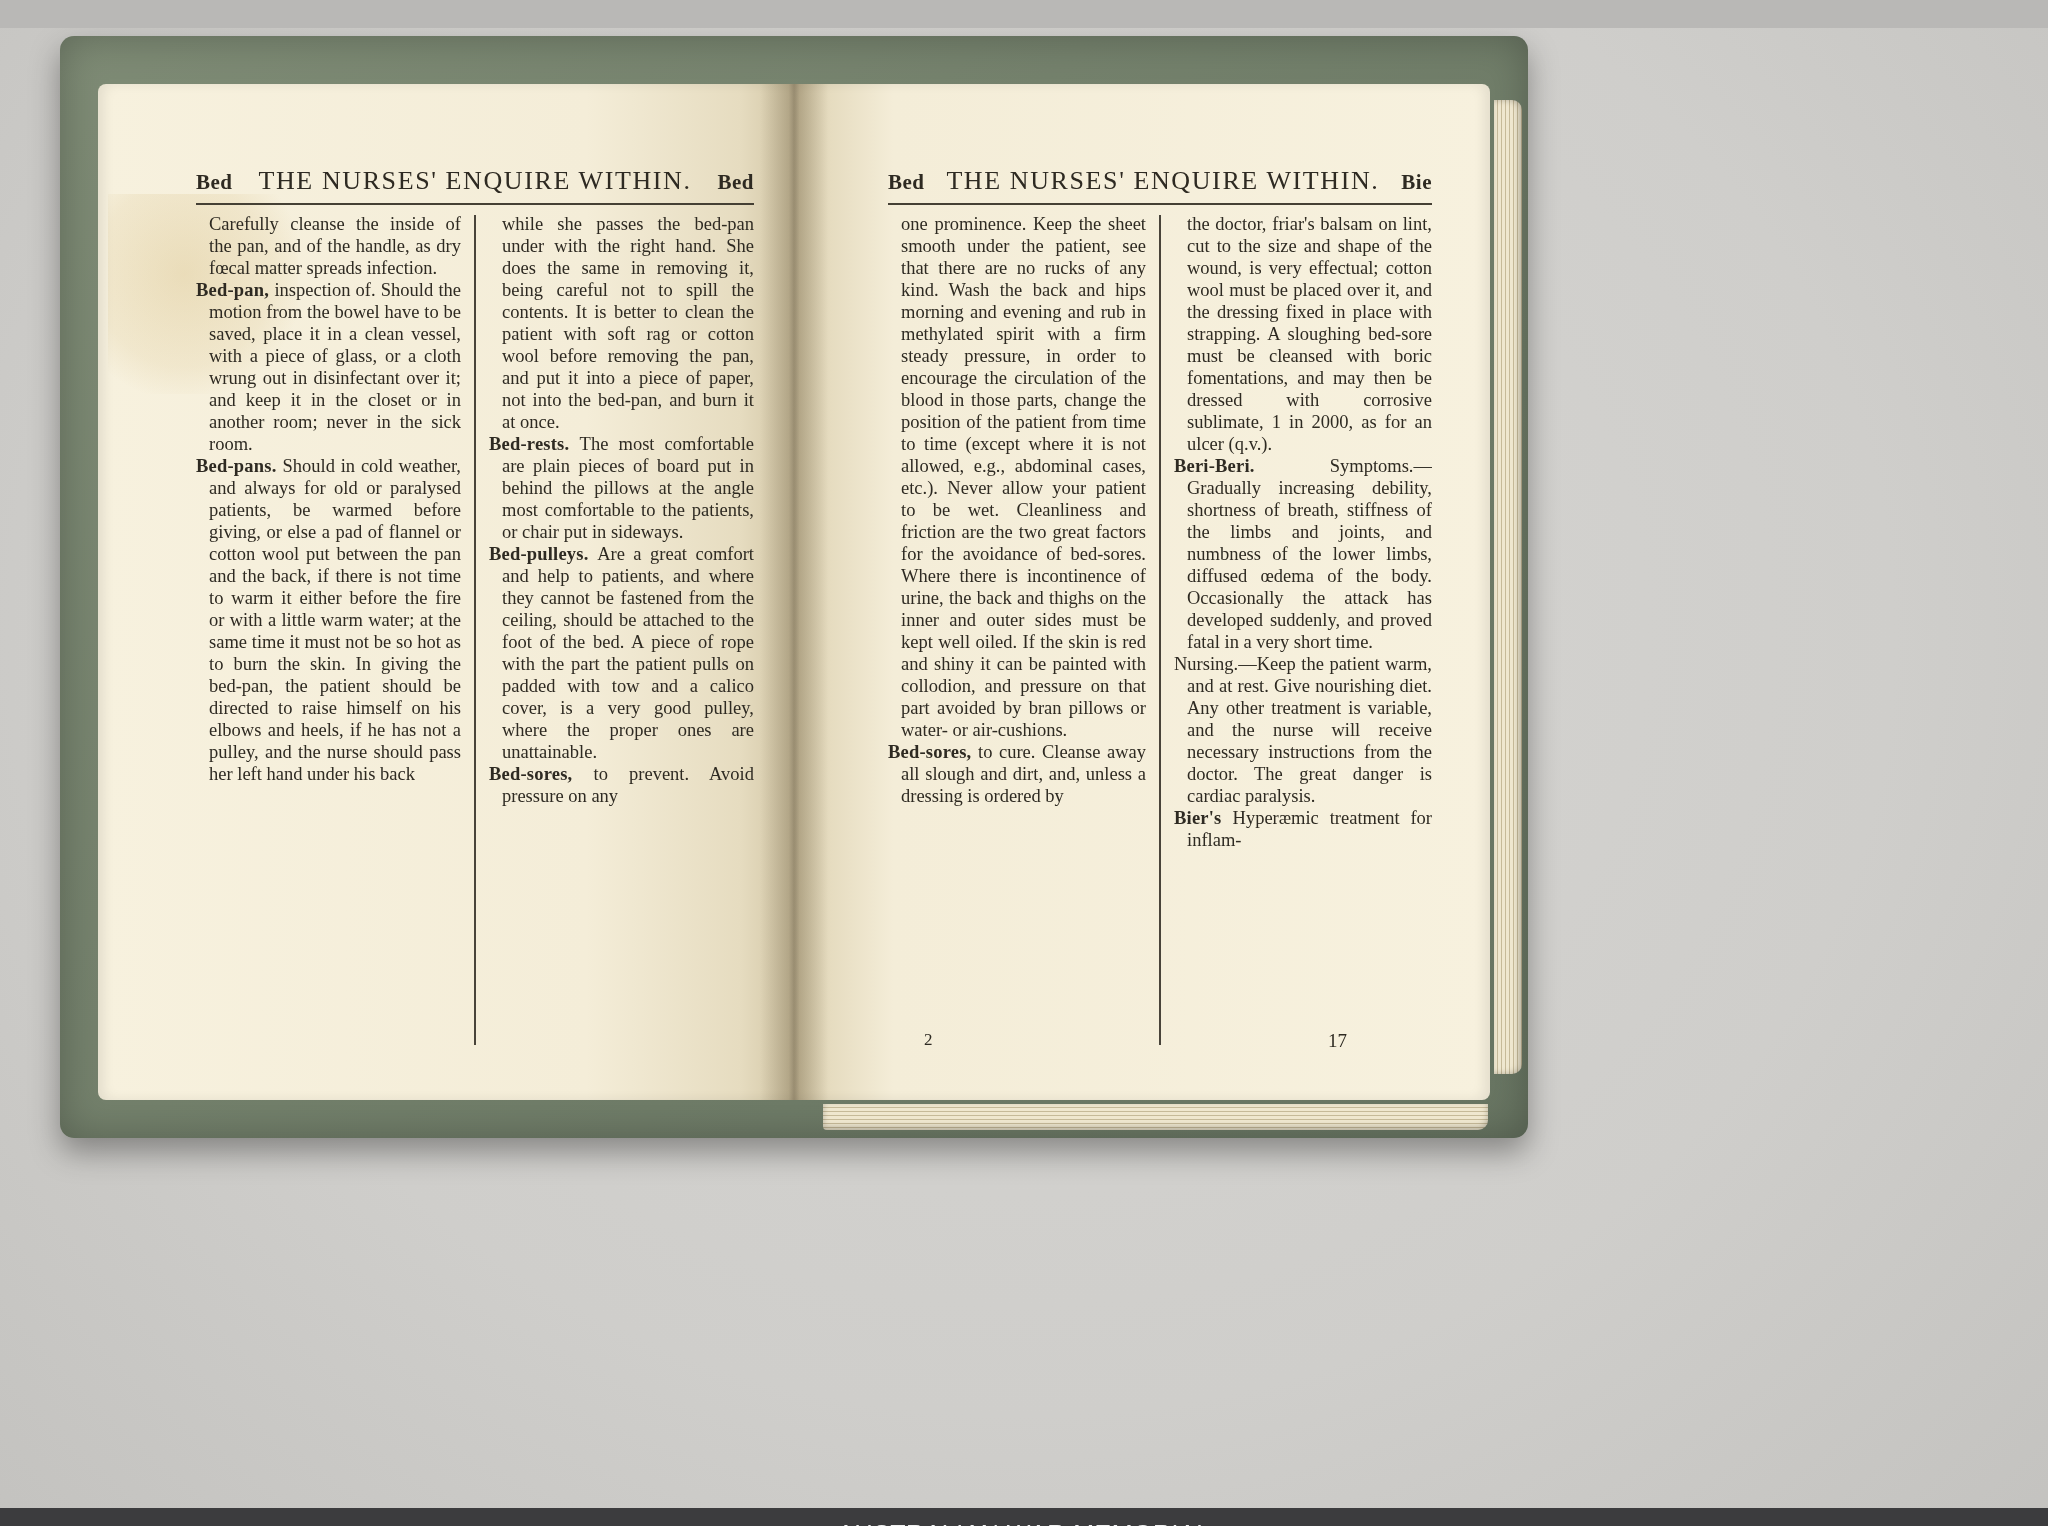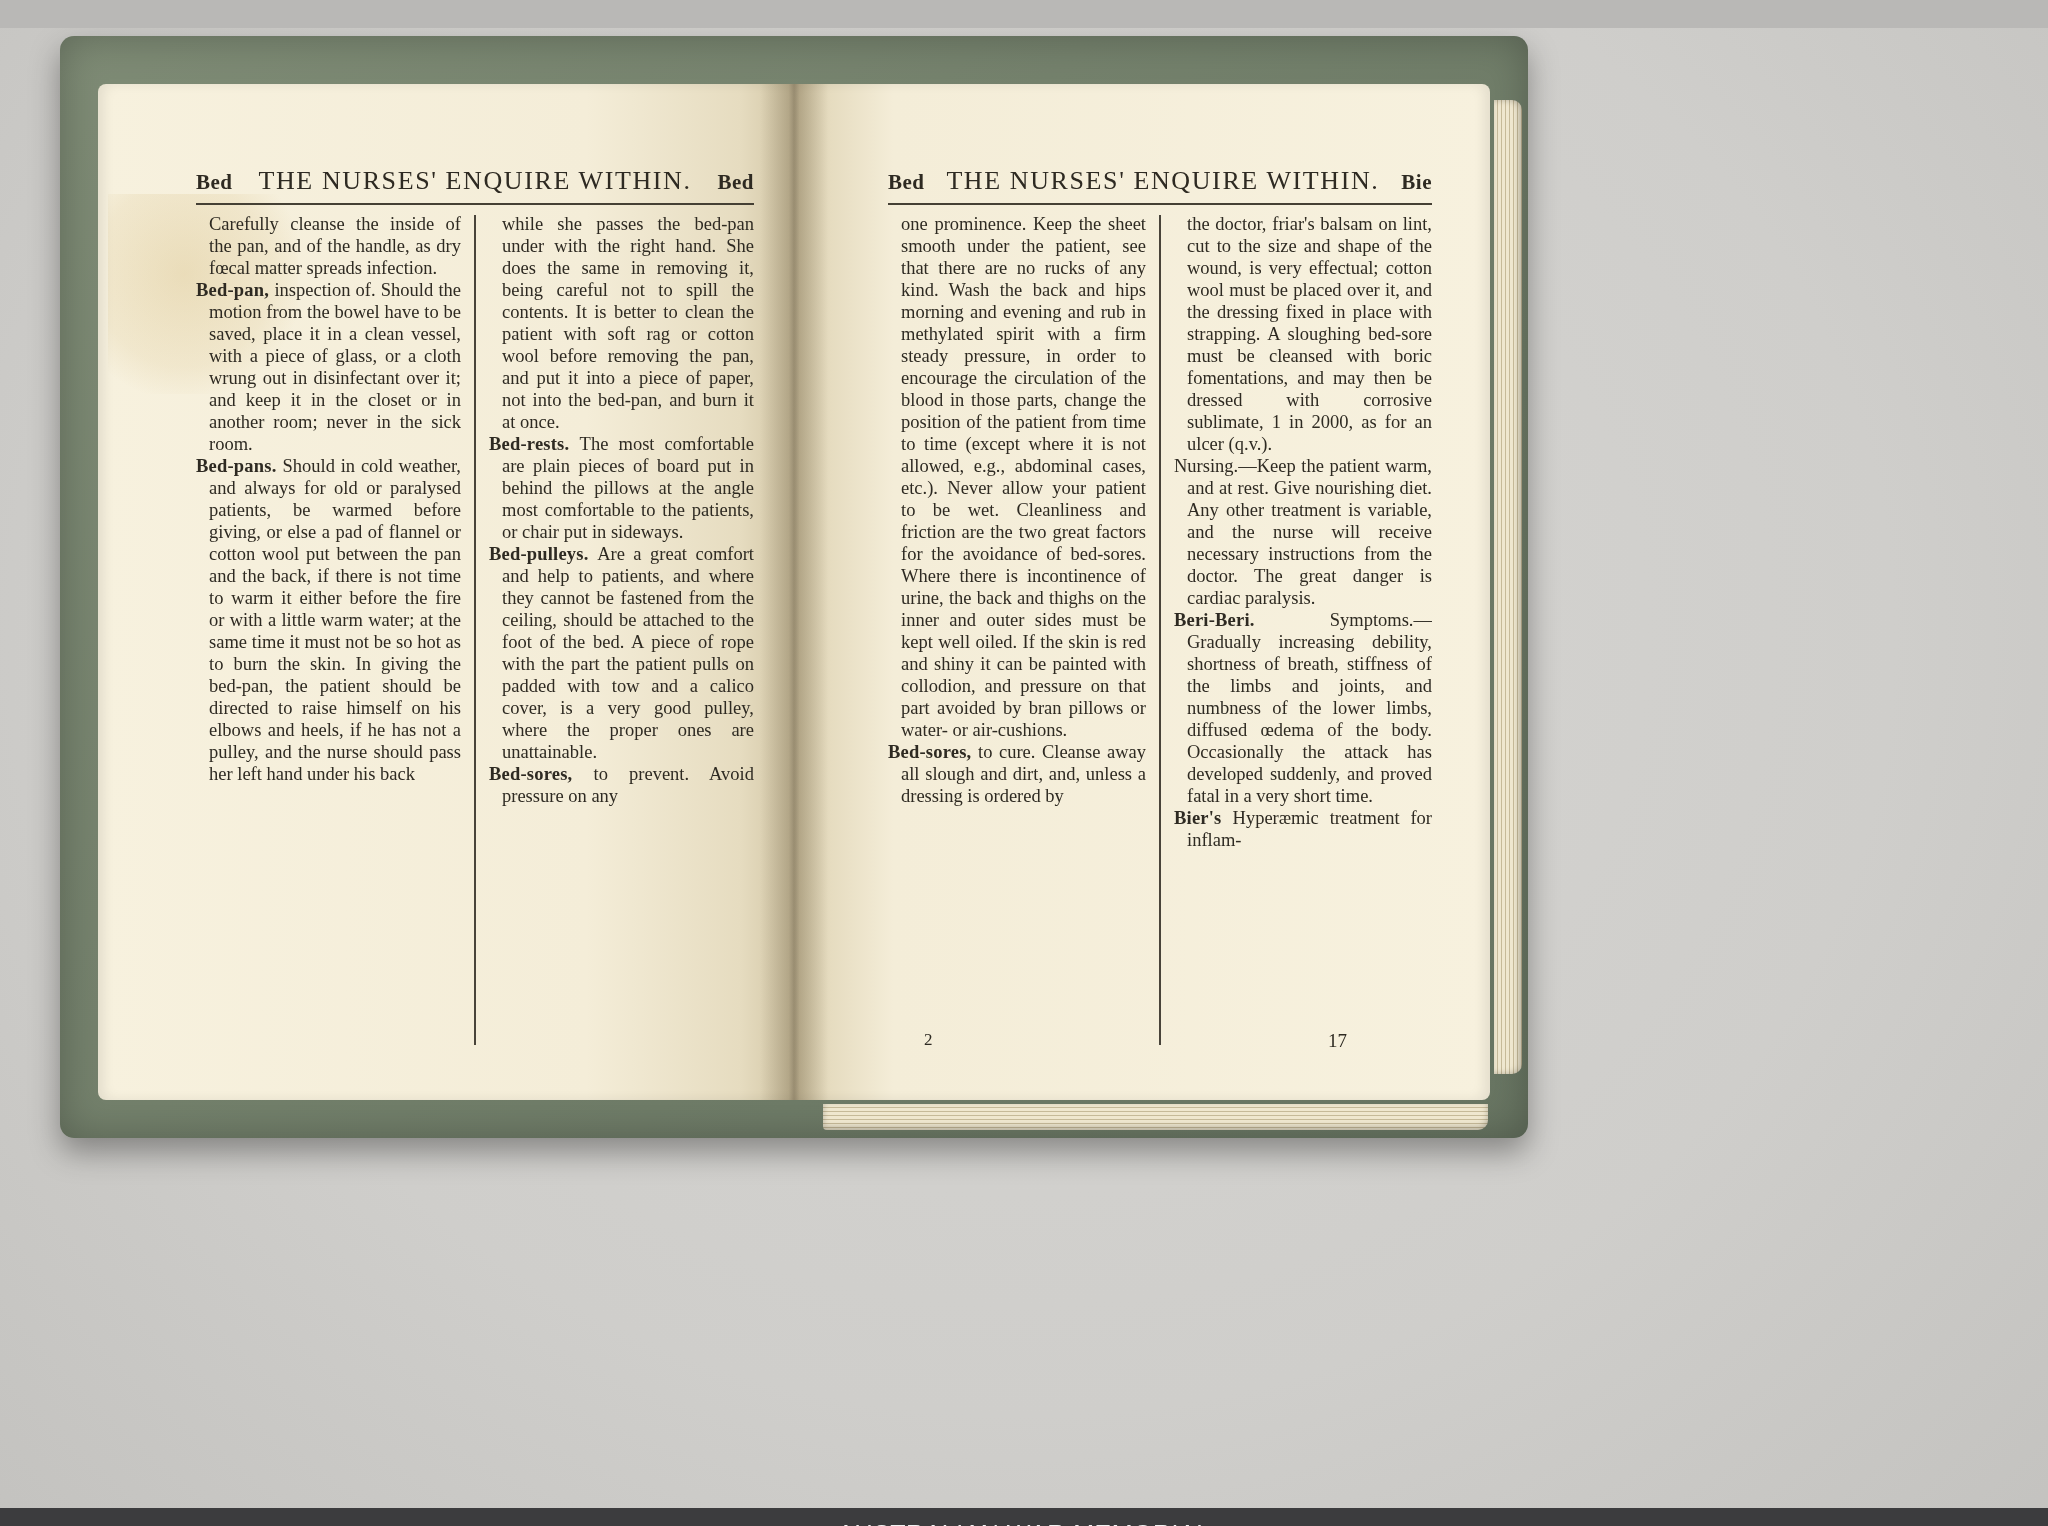--- a/index.html
+++ b/index.html
@@ -147,22 +147,22 @@
           <span class="hdr-word">Bie</span>
         </div>
         <div class="page-body">
           <div class="col">
               <p class="cont">one prominence. Keep the sheet smooth under the patient, see that there are no rucks of any kind. Wash the back and hips morning and evening and rub in methylated spirit with a firm steady pressure, in order to encourage the circulation of the blood in those parts, change the position of the patient from time to time (except where it is not allowed, e.g., abdominal cases, etc.). Never allow your patient to be wet. Cleanliness and friction are the two great factors for the avoidance of bed-sores. Where there is incontinence of urine, the back and thighs on the inner and outer sides must be kept well oiled. If the skin is red and shiny it can be painted with collodion, and pressure on that part avoided by bran pillows or water- or air-cushions.</p>
               <p class="entry"><b>Bed-sores, </b>to cure. Cleanse away all slough and dirt, and, unless a dressing is ordered by</p>
             </div>
           <div class="col-divider"></div>
           <div class="col">
               <p class="cont">the doctor, friar's balsam on lint, cut to the size and shape of the wound, is very effectual; cotton wool must be placed over it, and the dressing fixed in place with strapping. A sloughing bed-sore must be cleansed with boric fomentations, and may then be dressed with corrosive sublimate, 1 in 2000, as for an ulcer (q.v.).</p>
+              <p class="entry"><b>Beri-Beri. </b>Symptoms.—Gradually increasing debility, shortness of breath, stiffness of the limbs and joints, and numbness of the lower limbs, diffused œdema of the body. Occasionally the attack has developed suddenly, and proved fatal in a very short time.</p>
               <p class="entry">Nursing.—Keep the patient warm, and at rest. Give nourishing diet. Any other treatment is variable, and the nurse will receive necessary instructions from the doctor. The great danger is cardiac paralysis.</p>
-              <p class="entry"><b>Beri-Beri. </b>Symptoms.—Gradually increasing debility, shortness of breath, stiffness of the limbs and joints, and numbness of the lower limbs, diffused œdema of the body. Occasionally the attack has developed suddenly, and proved fatal in a very short time.</p>
               <p class="entry"><b>Bier's </b>Hyperæmic treatment for inflam-</p>
             </div>
         </div>
         <div class="page-foot">
           <span class="sigmark">2</span>
           <span class="pagenum">17</span>
         </div>
       </div>
     </div>
 

